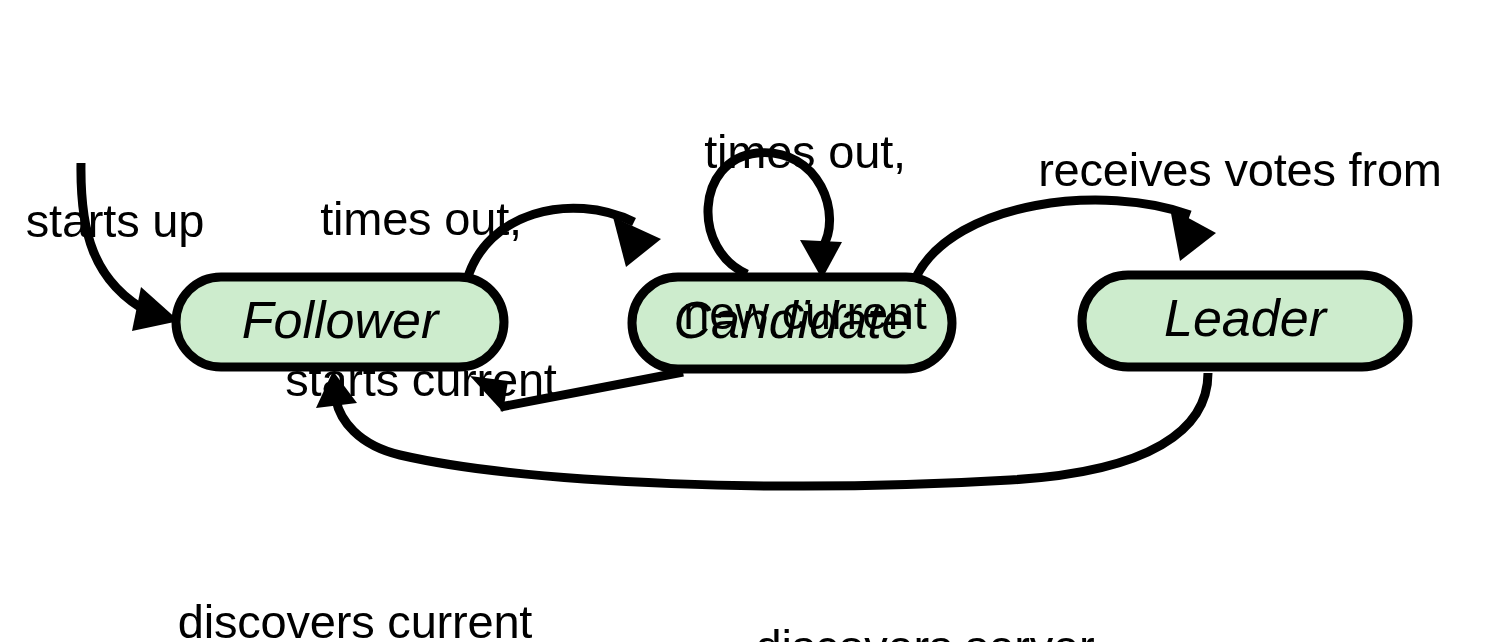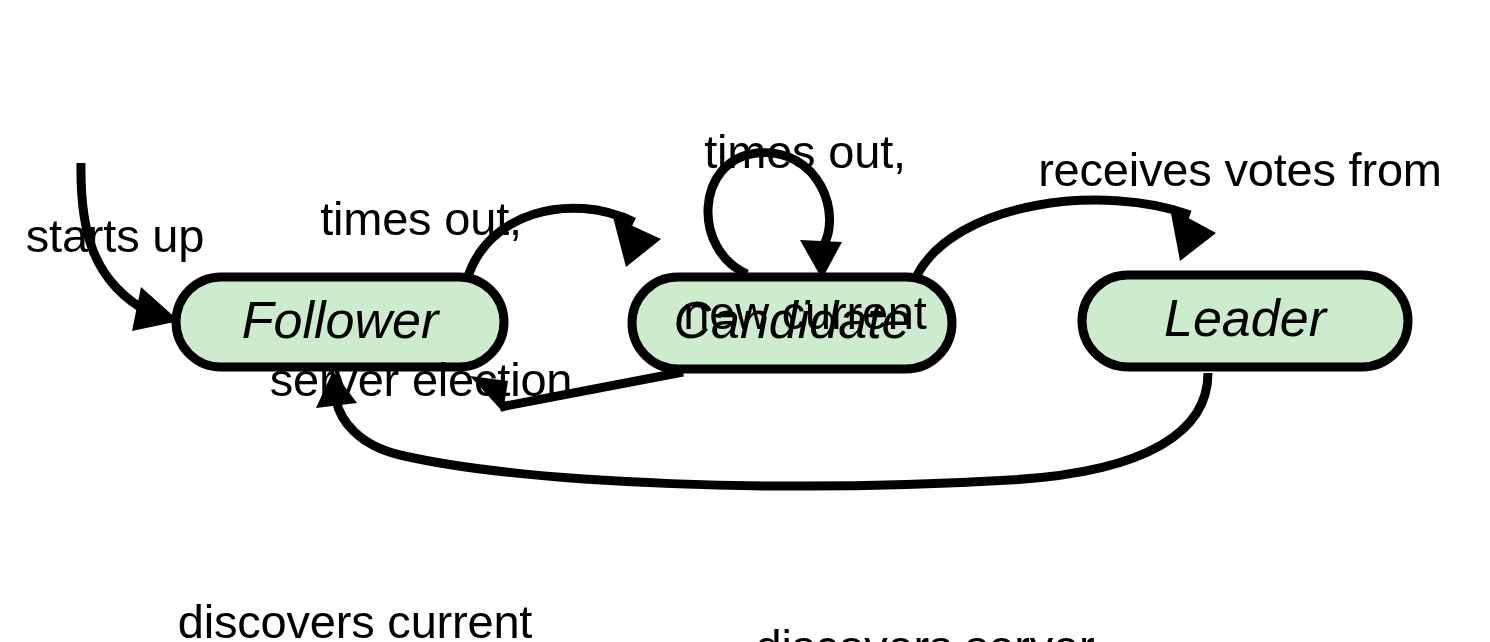--- a/index.html
+++ b/index.html
@@ -107,27 +107,27 @@
       <text class="node-label" x="792" y="324">Candidate</text>
     </g>
 
     <g>
       <rect class="node-shape" x="1082" y="275" width="326" height="92" rx="46" ry="46"></rect>
       <text class="node-label" x="1245" y="322">Leader</text>
     </g>
 
   </svg>
 
-  <div class="edge-label" style="left:0px; top:102px; width:230px;">
+  <div class="edge-label" style="left:0px; top:87px; width:230px;">
     <div>starts up</div>
   </div>
 
   <div class="edge-label" style="left:246px; top:85px; width:350px;">
     <div>times out,</div>
-    <div>server election</div>
+    <div>starts current</div>
   </div>
 
   <div class="edge-label" style="left:645px; top:18px; width:320px;">
     <div>times out,</div>
     <div>new current</div>
   </div>
 
   <div class="edge-label" style="left:990px; top:36px; width:500px;">
     <div>receives votes from</div>
   </div>

